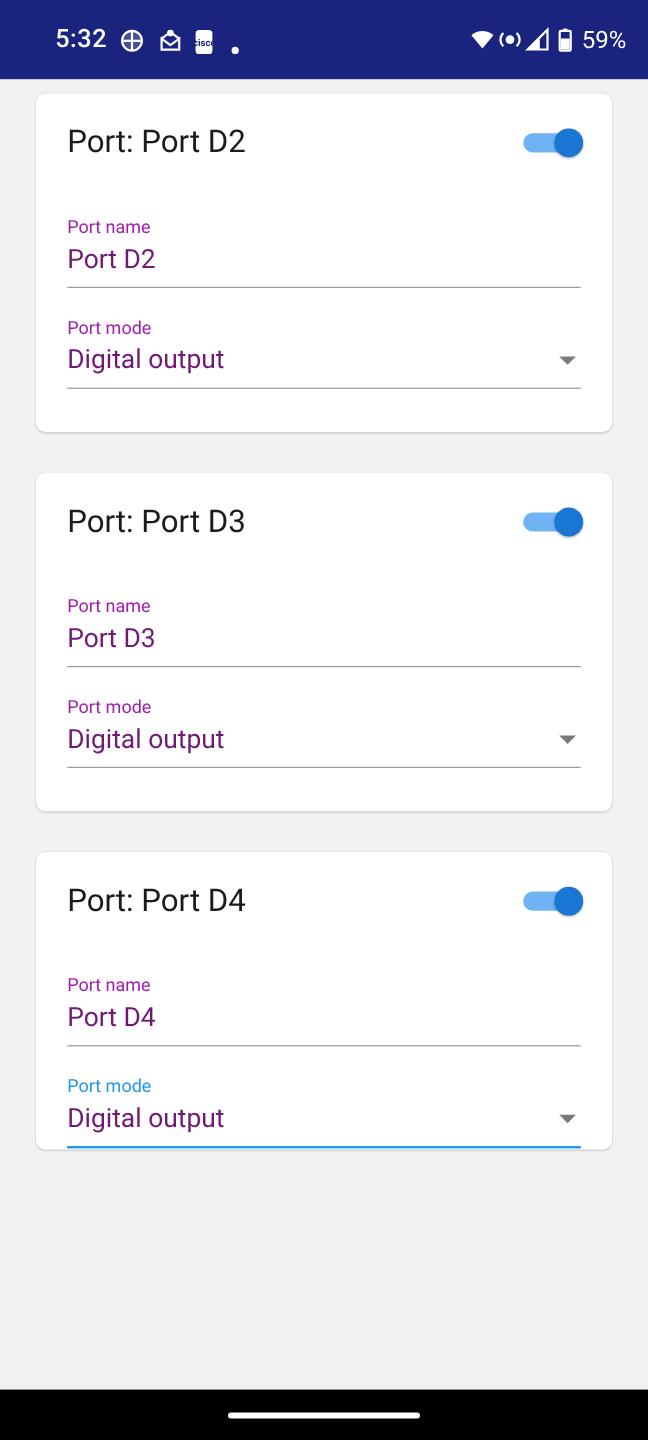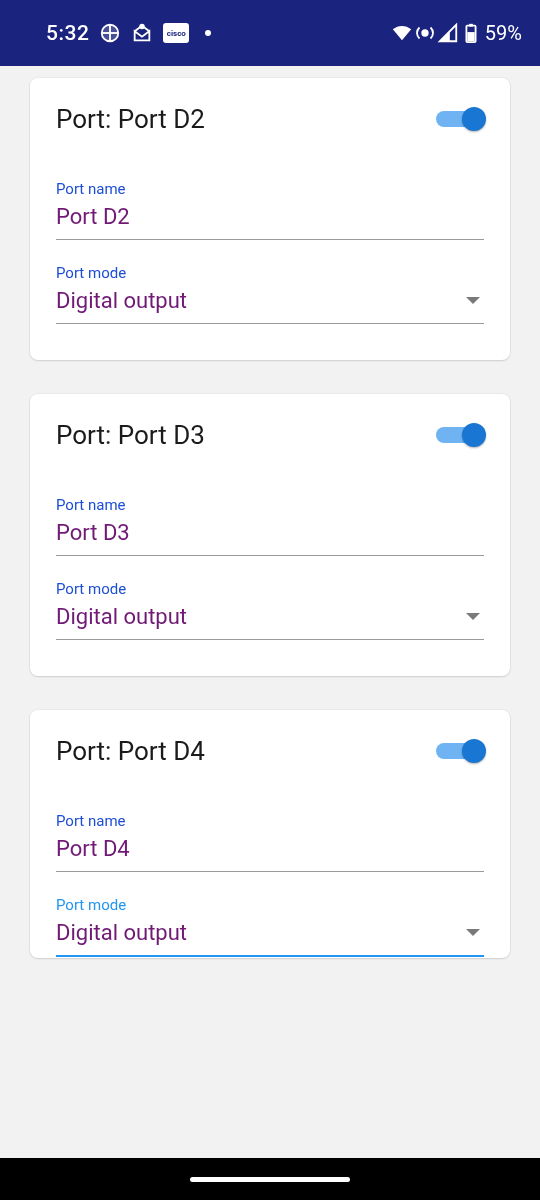--- a/index.html
+++ b/index.html
@@ -15,27 +15,27 @@
     height: 66px;
     background: #1a237e;
     color: #fff;
     display: flex;
     align-items: center;
     justify-content: space-between;
     padding: 0 18px 0 46px;
     font-size: 20px;
     font-weight: 500;
   }
-  .status-left { display: flex; align-items: center; gap: 10px; }
+  .status-left { display: flex; align-items: flex-end; gap: 10px; }
   .status-right { display: flex; align-items: center; gap: 1px; }
   .time { font-size: 21px; font-weight: 500; letter-spacing: 0.5px; }
   .sicon { width: 22px; height: 22px; display: inline-flex; align-items:center; justify-content:center; }
   .sicon svg { width: 100%; height: 100%; }
   .mini-badge {
-    width: 26px; height: 20px; background:#fff; color:#1a237e;
+    width: 14px; height: 20px; background:#fff; color:#1a237e;
     font-size:8px; font-weight:700; border-radius:3px;
     display:inline-flex; align-items:center; justify-content:center;
   }
   .dot { width:6px; height:6px; border-radius:50%; background:#fff; margin-left:6px; }
   .batt-txt { font-size: 20px; font-weight:400; margin-left:2px; }
 
   
   .content {
     padding: 0 14px 0 14px;
     position: absolute;
@@ -83,21 +83,21 @@
     border-radius: 50%;
     box-shadow: 0 1px 2px rgba(0,0,0,0.3);
   }
 
   .field {
     margin-top: 46px;
   }
   .field + .field { margin-top: 24px; }
   .field-label {
     font-size: 15px;
-    color: #1d4ed8;
+    color: #a21caf;
   }
   .field-label.active { color: #2196f3; }
   .field-line {
     display: flex;
     align-items: center;
     justify-content: space-between;
     border-bottom: 1px solid #9a9a9a;
     padding: 4px 0 10px 0;
     margin-top: 2px;
   }

